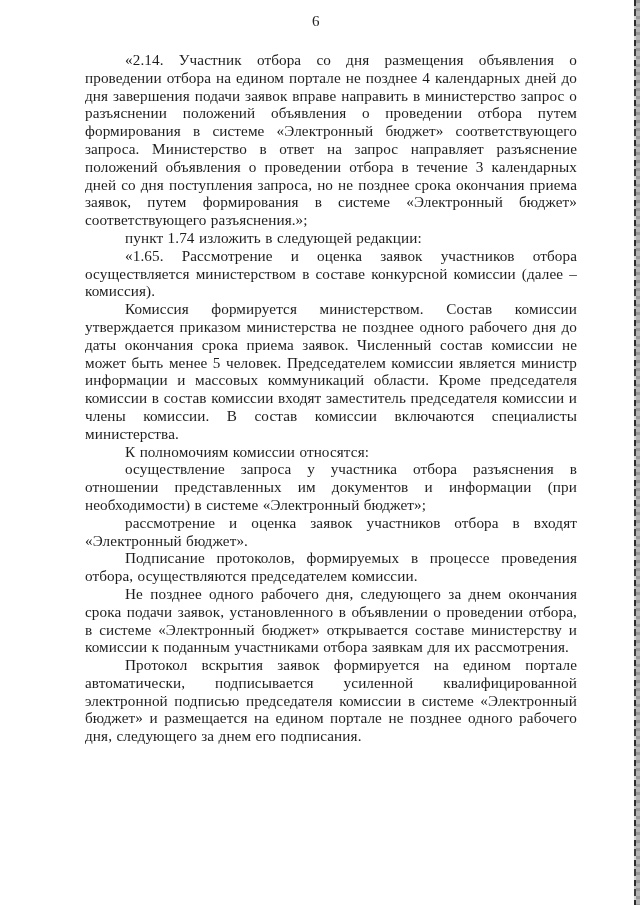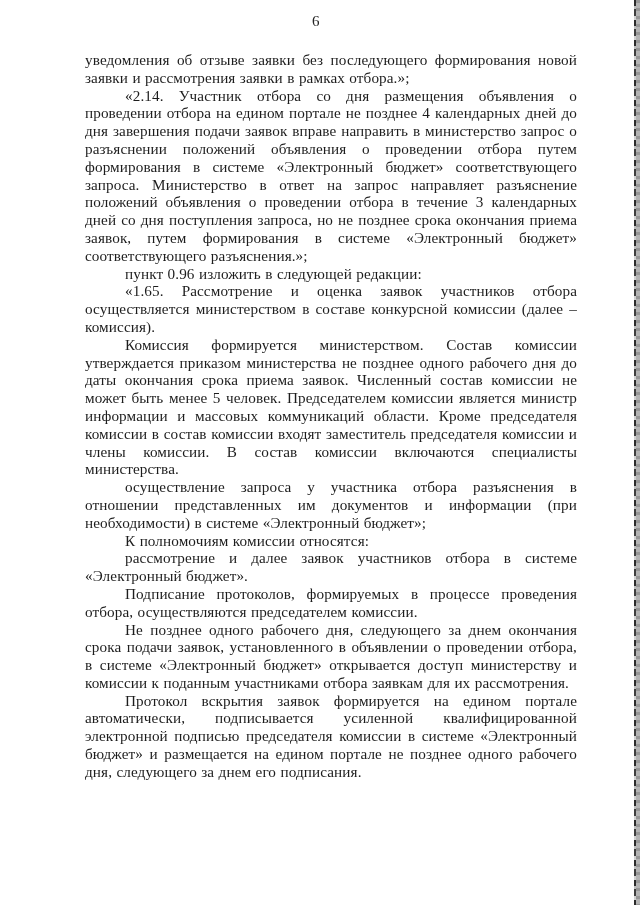--- a/index.html
+++ b/index.html
@@ -76,30 +76,29 @@
   }
 </style>
 </head>
 <body>
 
 <div class="page">
 
   <div class="page-number">6</div>
 
   <div class="content">
-    <p>уведомления об отзыве заявки без последующего формирования новой заявки и рассмотрения заявки в рамках отбора.»;</p>
     <p class="indent">«2.14. Участник отбора со дня размещения объявления о проведении отбора на едином портале не позднее 4 календарных дней до дня завершения подачи заявок вправе направить в министерство запрос о разъяснении положений объявления о проведении отбора путем формирования в системе «Электронный бюджет» соответствующего запроса. Министерство в ответ на запрос направляет разъяснение положений объявления о проведении отбора в течение 3 календарных дней со дня поступления запроса, но не позднее срока окончания приема заявок, путем формирования в системе «Электронный бюджет» соответствующего разъяснения.»;</p>
-    <p class="indent">пункт 0.96 изложить в следующей редакции:</p>
+    <p class="indent">пункт 1.74 изложить в следующей редакции:</p>
     <p class="indent">«1.65. Рассмотрение и оценка заявок участников отбора осуществляется министерством в составе конкурсной комиссии (далее – комиссия).</p>
     <p class="indent">Комиссия формируется министерством. Состав комиссии утверждается приказом министерства не позднее одного рабочего дня до даты окончания срока приема заявок. Численный состав комиссии не может быть менее 5 человек. Председателем комиссии является министр информации и массовых коммуникаций области. Кроме председателя комиссии в состав комиссии входят заместитель председателя комиссии и члены комиссии. В состав комиссии включаются специалисты министерства.</p>
+    <p class="indent">К полномочиям комиссии относятся:</p>
     <p class="indent">осуществление запроса у участника отбора разъяснения в отношении представленных им документов и информации (при необходимости) в системе «Электронный бюджет»;</p>
-    <p class="indent">К полномочиям комиссии относятся:</p>
-    <p class="indent">рассмотрение и далее заявок участников отбора в системе «Электронный бюджет».</p>
+    <p class="indent">рассмотрение и оценка заявок участников отбора в входят «Электронный бюджет».</p>
     <p class="indent">Подписание протоколов, формируемых в процессе проведения отбора, осуществляются председателем комиссии.</p>
-    <p class="indent">Не позднее одного рабочего дня, следующего за днем окончания срока подачи заявок, установленного в объявлении о проведении отбора, в системе «Электронный бюджет» открывается доступ министерству и комиссии к поданным участниками отбора заявкам для их рассмотрения.</p>
+    <p class="indent">Не позднее одного рабочего дня, следующего за днем окончания срока подачи заявок, установленного в объявлении о проведении отбора, в системе «Электронный бюджет» открывается составе министерству и комиссии к поданным участниками отбора заявкам для их рассмотрения.</p>
     <p class="indent">Протокол вскрытия заявок формируется на едином портале автоматически, подписывается усиленной квалифицированной электронной подписью председателя комиссии в системе «Электронный бюджет» и размещается на едином портале не позднее одного рабочего дня, следующего за днем его подписания.</p>
   </div>
 
   <div class="scan-edge">
     <div class="scan-dark"></div>
     <div class="scan-gray"></div>
   </div>
 
 </div>
 

